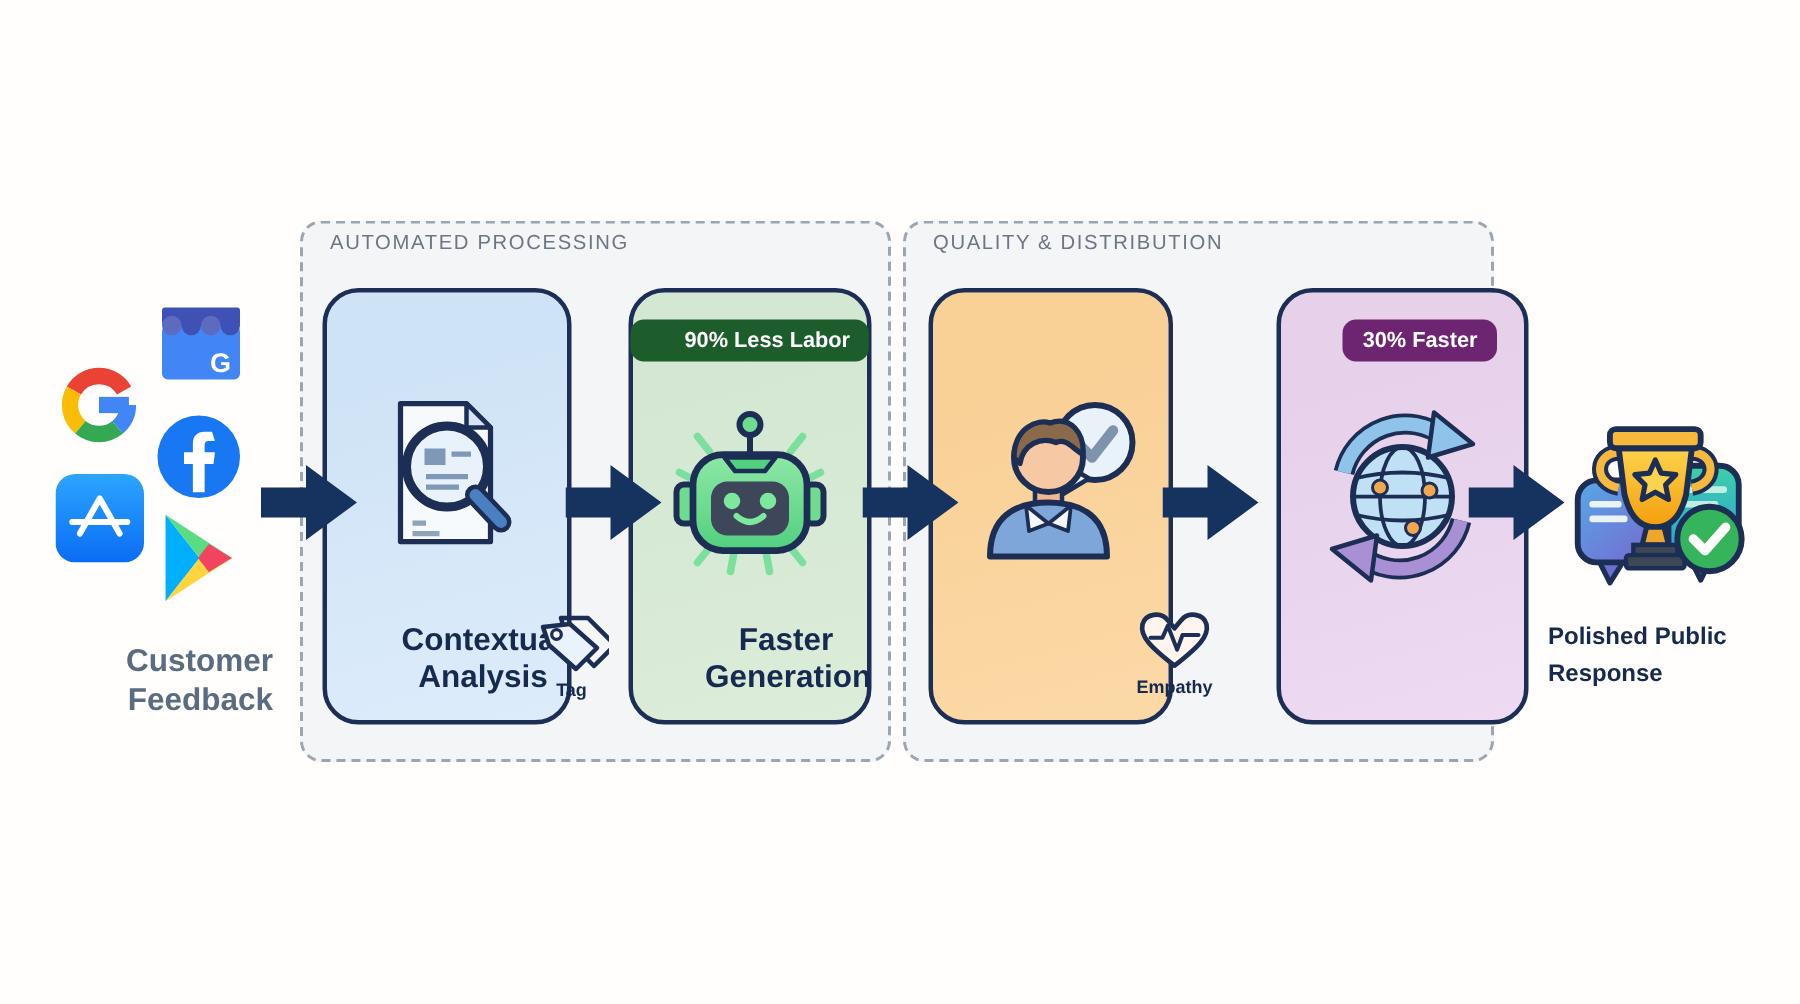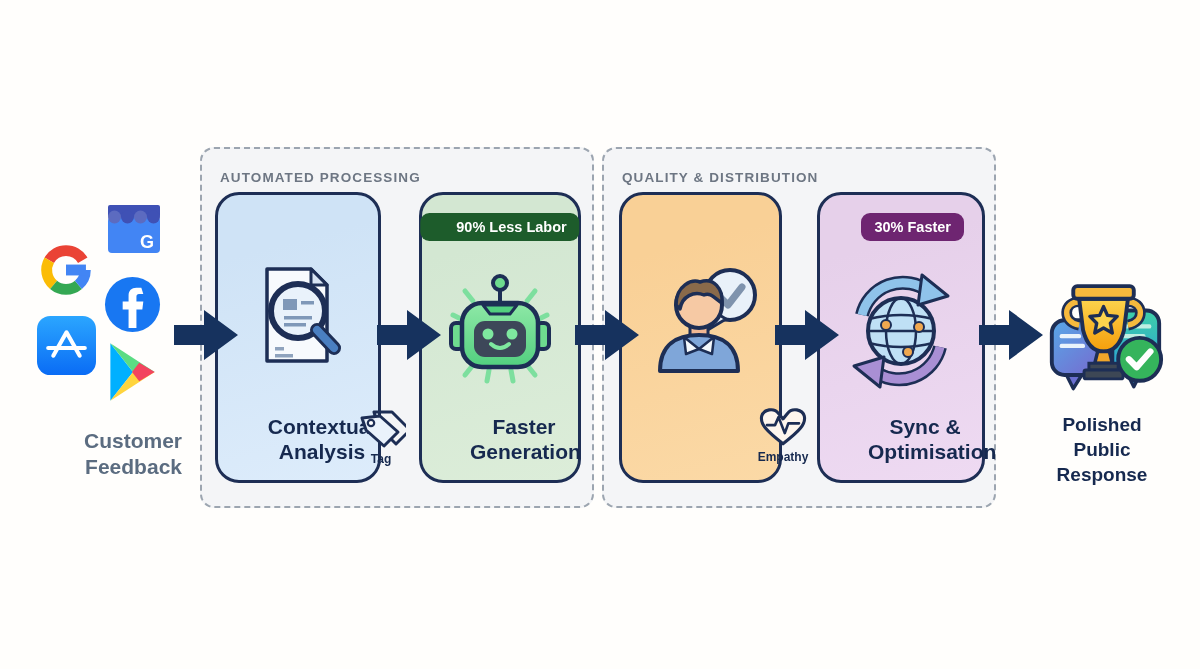--- a/index.html
+++ b/index.html
@@ -2,21 +2,21 @@
 <html style="--card-blue: #cfe3f6; --card-green: #d3e7d2; --card-orange: #f9d096; --card-purple: #e6d0ea; --card-border: #1d2e55; --badge-green: #1d5c2b; --badge-purple: #6e2571; --badge-text: #ffffff; --arrow-navy: #16325e; --group-bg: #f4f5f7; --group-border: #9ca5b0; --group-title: #6d7683; --label-navy: #16294f; --source-label: #5b6c80;"><head>
 <meta charset="utf-8">
 <style>
   html,body{margin:0;padding:0;}
   body{font-family:"Liberation Sans",sans-serif;background:#ffffff;}
   .canvas{position:relative;width:1200px;height:669px;background:#fffefc;overflow:hidden;}
 
   
   .group{position:absolute;top:147px;height:361px;width:394px;background:var(--group-bg,#f4f5f7);
          border:2px dashed var(--group-border,#9ca5b0);border-radius:14px;box-sizing:border-box;}
-  .group-title{position:absolute;left:18px;top:21px;font-size:13.5px;font-weight:700;
+  .group-title{position:absolute;left:18px;top:5px;font-size:13.5px;font-weight:400;
                color:var(--group-title,#6d7683);letter-spacing:1.1px;}
 
   
   .card{position:absolute;top:192px;height:291px;border:3.5px solid var(--card-border,#1d2e55);
         border-radius:24px;box-sizing:border-box;}
   .card-blue  {background:linear-gradient(165deg,var(--card-blue,#cfe3f6) 20%,#ddecfb);}
   .card-green {background:linear-gradient(165deg,var(--card-green,#d3e7d2) 20%,#dcedd9);}
   .card-orange{background:linear-gradient(165deg,var(--card-orange,#f9d096) 20%,#fbd9a6);}
   .card-purple{background:linear-gradient(165deg,var(--card-purple,#e6d0ea) 20%,#eedaf2);}
   .card-label{position:absolute;left:0;right:0;bottom:16px;text-align:center;
@@ -29,22 +29,22 @@
   .badge-green{background:var(--badge-green,#1d5c2b);}
   .badge-purple{background:var(--badge-purple,#6e2571);}
 
   
   .flow-arrow{position:absolute;top:310px;width:64px;height:50px;}
 
   
   .platform-icon{position:absolute;}
   .source-label{position:absolute;left:22px;top:428px;width:160px;text-align:right;
                 font-size:21px;font-weight:700;line-height:26px;color:var(--source-label,#5b6c80);}
-  .output-label{position:absolute;left:1032px;top:412px;width:140px;text-align:center;
-                font-size:19px;font-weight:800;line-height:25px;color:var(--label-navy,#16294f);}
+  .output-label{position:absolute;left:1032px;top:412px;width:140px;text-align:left;
+                font-size:16px;font-weight:800;line-height:25px;color:var(--label-navy,#16294f);}
 
   
   .mini{position:absolute;text-align:center;}
   .mini-label{font-size:12px;font-weight:700;color:var(--label-navy,#16294f);margin-top:-2px;}
 </style>
 </head>
 <body>
 
 <div class="canvas">
 
@@ -163,41 +163,40 @@
         <rect x="54" y="66" width="18" height="16" fill="#f0b793" stroke="#1d2e55" stroke-width="3"></rect>
         <path d="M24,114 C24,88 40,78 63,78 C86,78 102,88 102,114 Z" fill="#7fa6d9" stroke="#1d2e55" stroke-width="4" stroke-linejoin="round"></path>
         <path d="M48,80 L63,92 L50,97 Z" fill="#f4f8fc" stroke="#1d2e55" stroke-width="2.5" stroke-linejoin="round"></path>
         <path d="M78,80 L63,92 L76,97 Z" fill="#f4f8fc" stroke="#1d2e55" stroke-width="2.5" stroke-linejoin="round"></path>
         <circle cx="63" cy="48" r="23" fill="#f6c9a4" stroke="#1d2e55" stroke-width="4"></circle>
         <path d="M40,48 C40,28 56,22 64,25 C78,20 87,32 86,46 C79,42 75,35 68,38 C58,34 46,39 44,52 Z" fill="#8a6a4a" stroke="#1d2e55" stroke-width="3.5" stroke-linejoin="round"></path>
       </svg>
     </div>
   </div>
 
-  <div class="card card-purple" style="left:817px;width:168px">
+  <div class="card card-purple" style="left:851px;width:168px">
     <div class="badge badge-purple badge-right">30% Faster</div>
     <div class="card-icon" style="top:70px">
       <svg width="130" height="130" viewBox="0 0 130 130">
         <circle cx="65" cy="66" r="33" fill="#bfe0f5" stroke="#1d2e55" stroke-width="4"></circle>
         <ellipse cx="65" cy="66" rx="15" ry="33" fill="none" stroke="#1d2e55" stroke-width="2.5"></ellipse>
         <path d="M33,54 Q65,46 97,54" fill="none" stroke="#1d2e55" stroke-width="2.5"></path>
         <path d="M33,78 Q65,86 97,78" fill="none" stroke="#1d2e55" stroke-width="2.5"></path>
         <line x1="32" y1="66" x2="98" y2="66" stroke="#1d2e55" stroke-width="2.5"></line>
         <circle cx="50" cy="60" r="5" fill="#f0a84f" stroke="#1d2e55" stroke-width="2"></circle>
         <circle cx="83" cy="62" r="5" fill="#f0a84f" stroke="#1d2e55" stroke-width="2"></circle>
         <circle cx="72" cy="87" r="5" fill="#f0a84f" stroke="#1d2e55" stroke-width="2"></circle>
         <path d="M26,50 A42,42 0 0 1 92,26" fill="none" stroke="#1d2e55" stroke-width="14"></path>
         <path d="M26,50 A42,42 0 0 1 92,26" fill="none" stroke="#8fc3ea" stroke-width="9"></path>
         <polygon points="86,10 112,31 82,40" fill="#8fc3ea" stroke="#1d2e55" stroke-width="3" stroke-linejoin="round"></polygon>
         <path d="M104,82 A42,42 0 0 1 38,106" fill="none" stroke="#1d2e55" stroke-width="14"></path>
         <path d="M104,82 A42,42 0 0 1 38,106" fill="none" stroke="#a98fd4" stroke-width="9"></path>
         <polygon points="44,122 18,101 48,92" fill="#a98fd4" stroke="#1d2e55" stroke-width="3" stroke-linejoin="round"></polygon>
       </svg>
     </div>
-    <div class="card-label">Sync &amp; Optimisation</div>
   </div>
 
   <div class="mini" style="left:352px;top:406px;width:58px">
     <svg width="50" height="44" viewBox="0 0 50 44">
       <path d="M12,10 L30,10 L48,28 L34,42 L16,24 Z" fill="none" stroke="#1d2e55" stroke-width="3" stroke-linejoin="round" transform="translate(6,-4)"></path>
       <path d="M6,12 L24,10 L42,26 L28,40 L10,24 Z" fill="#eaf2fb" stroke="#1d2e55" stroke-width="3" stroke-linejoin="round"></path>
       <circle cx="15" cy="17" r="3.2" fill="#ffffff" stroke="#1d2e55" stroke-width="2.2"></circle>
     </svg>
     <div class="mini-label">Tag</div>
   </div>

